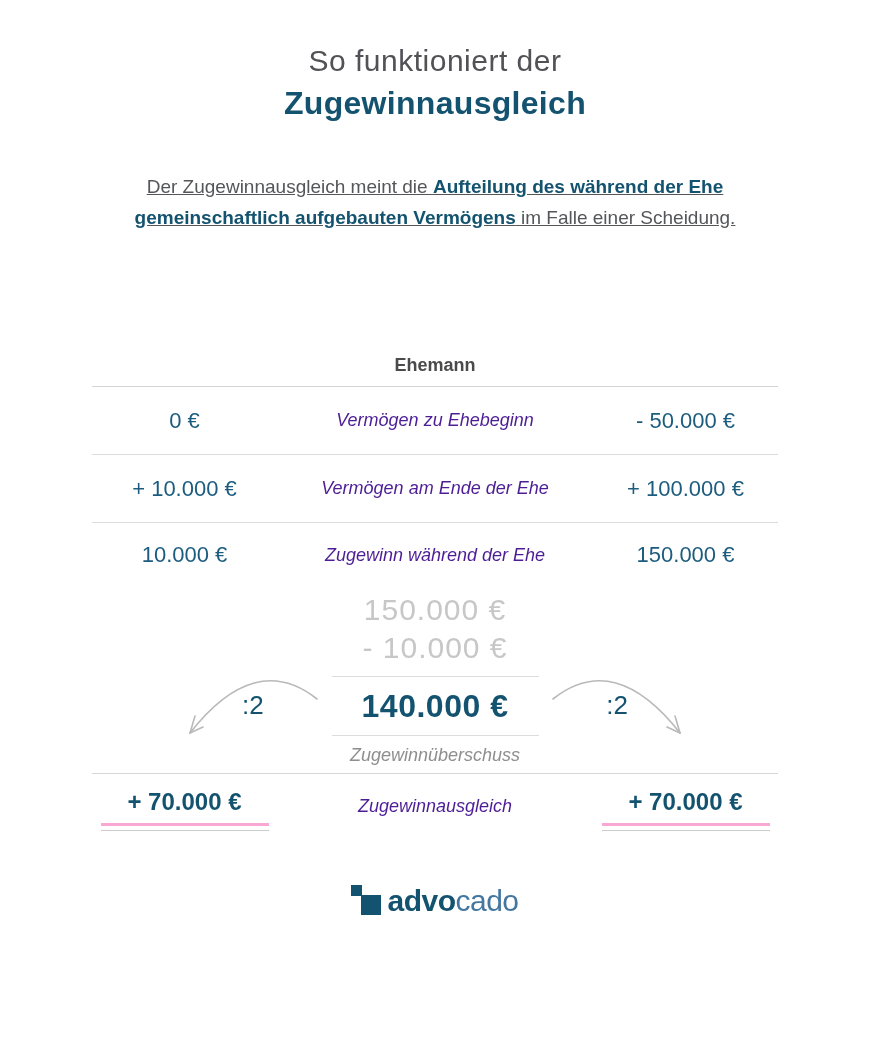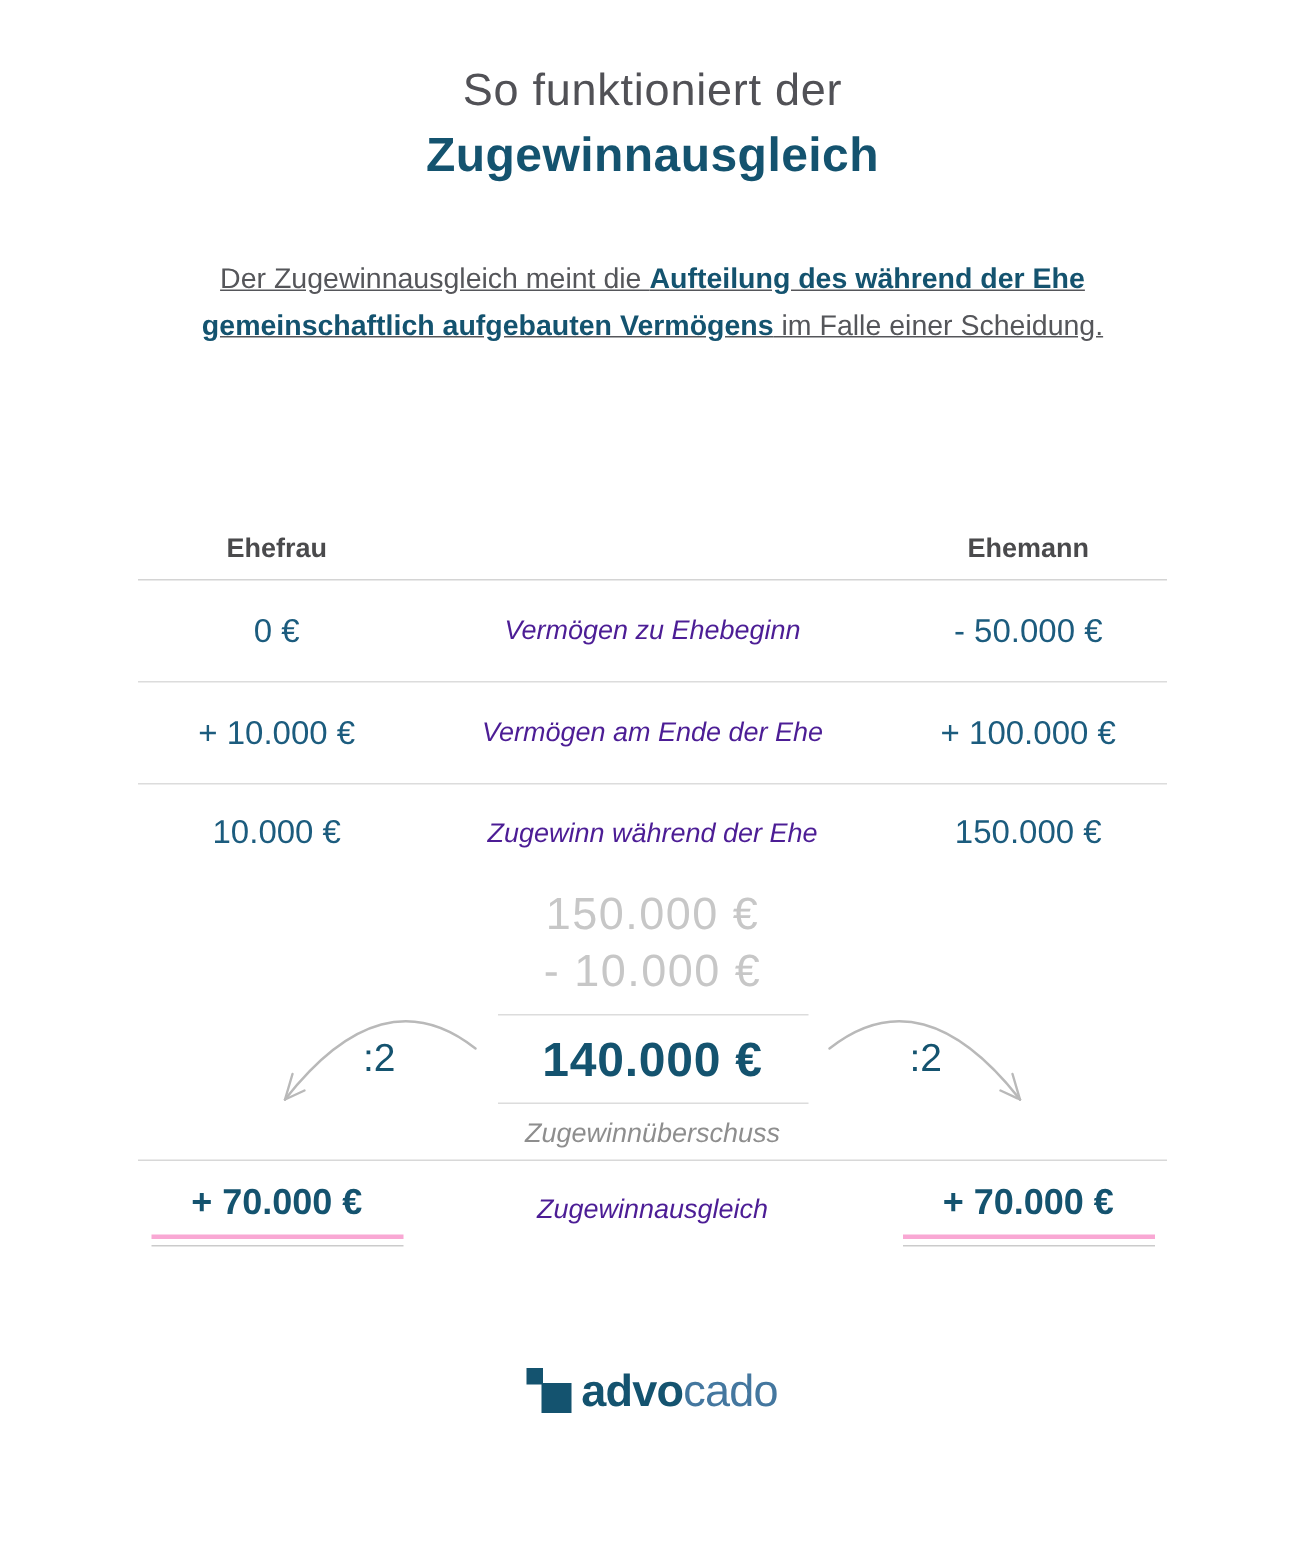--- a/index.html
+++ b/index.html
@@ -96,21 +96,21 @@
   }
   .final-amount::after {
     content: "";
     position: absolute;
     left: 0; right: 0; bottom: -8px;
     height: 1px;
     background: #cbcbcb;
   }
 
   
-  .footer { margin-top: 72px; display: flex; justify-content: center; }
+  .footer { margin-top: 45px; display: flex; justify-content: center; }
   .logo { display: flex; align-items: center; }
   .logo-icon { position: relative; width: 31px; height: 33px; margin-right: 5px; }
   .logo-sq-small { position: absolute; left: 0; top: 1px; width: 11px; height: 11px; background: #14536f; }
   .logo-sq-big { position: absolute; left: 10px; top: 11px; width: 20px; height: 20px; background: #14536f; }
   .logo-text { font-size: 30px; line-height: 33px; letter-spacing: -0.5px; }
   .logo-bold { font-weight: 700; color: #14536f; }
   .logo-light { font-weight: 400; color: #44779f; }
 </style>
 </head>
 <body>
@@ -121,21 +121,20 @@
     <h1>
       <span class="title-line1">So funktioniert der</span>
       <span class="title-line2">Zugewinnausgleich</span>
     </h1>
     <p class="intro"><span>Der Zugewinnausgleich meint die </span><strong>Aufteilung des während der Ehe</strong><br><strong>gemeinschaftlich aufgebauten Vermögens</strong><span> im Falle einer Scheidung.</span></p>
   </header>
 
   <section class="table">
 
     <div class="row head">
-      <div class="cell head-label">Ehefrau</div>
       <div class="cell"></div>
       <div class="cell head-label">Ehemann</div>
     </div>
 
     <div class="row data">
       <div class="cell value">0 €</div>
       <div class="cell row-label">Vermögen zu Ehebeginn</div>
       <div class="cell value">- 50.000 €</div>
     </div>
 

